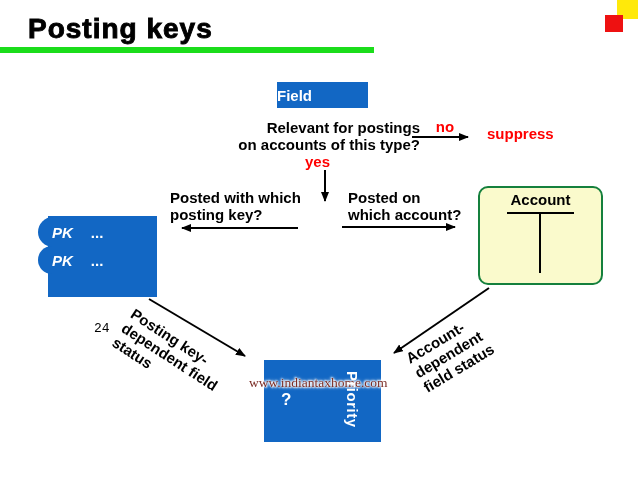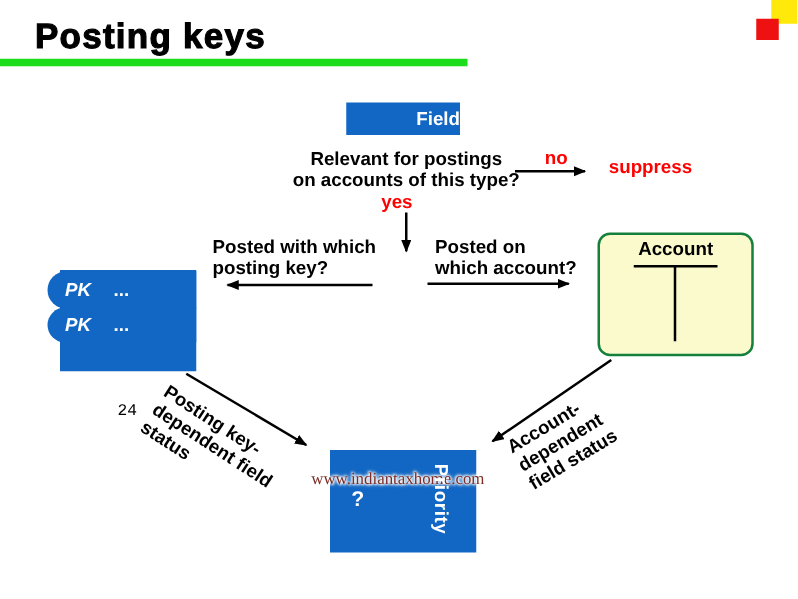--- a/index.html
+++ b/index.html
@@ -7,23 +7,23 @@
          font-family:"Liberation Sans",sans-serif;color:#000;}
   .abs{position:absolute;}
 
   .title{left:28px;top:13px;font-size:28px;font-weight:bold;letter-spacing:1px;
          -webkit-text-stroke:0.9px #000;white-space:nowrap;}
   .title-bar{left:0;top:47px;width:374px;height:6px;background:var(--c-green,#1BDD1B);}
   .sq-yellow{left:617px;top:0;width:21px;height:19px;background:var(--c-yellow,#FFE90A);}
   .sq-red{left:605px;top:15px;width:18px;height:17px;background:var(--c-red-square,#EE1111);}
 
   .blue{background:var(--c-blue,#1267C4);}
-  .field-box{left:277px;top:82px;width:91px;height:26px;display:flex;align-items:center;justify-content:flex-end;
+  .field-box{left:277px;top:82px;width:91px;height:26px;display:flex;align-items:center;justify-content:flex-start;
              color:#fff;font-weight:bold;font-size:15px;}
-  .q-main{left:230px;top:119px;width:190px;text-align:center;font-weight:bold;font-size:15px;line-height:17px;}
+  .q-main{left:230px;top:119px;width:190px;text-align:right;font-weight:bold;font-size:15px;line-height:17px;}
   .red-t{color:var(--c-red-text,#FF0000);font-weight:bold;font-size:15px;}
   .no-lbl{left:425px;top:118px;width:40px;text-align:center;}
   .suppress-lbl{left:487px;top:125px;}
   .yes-lbl{left:305px;top:153px;width:40px;text-align:left;}
   .q-left{left:170px;top:189px;font-weight:bold;font-size:15px;line-height:17px;}
   .q-right{left:348px;top:189px;font-weight:bold;font-size:15px;line-height:17px;}
 
   .pk-rect{left:48px;top:216px;width:109px;height:81px;}
   .pk-pill{left:38px;width:119px;display:flex;align-items:center;color:#fff;font-weight:bold;font-size:15px;}
   .pk-pill-1{top:217px;height:30px;border-radius:15px 0 0 15px;}

